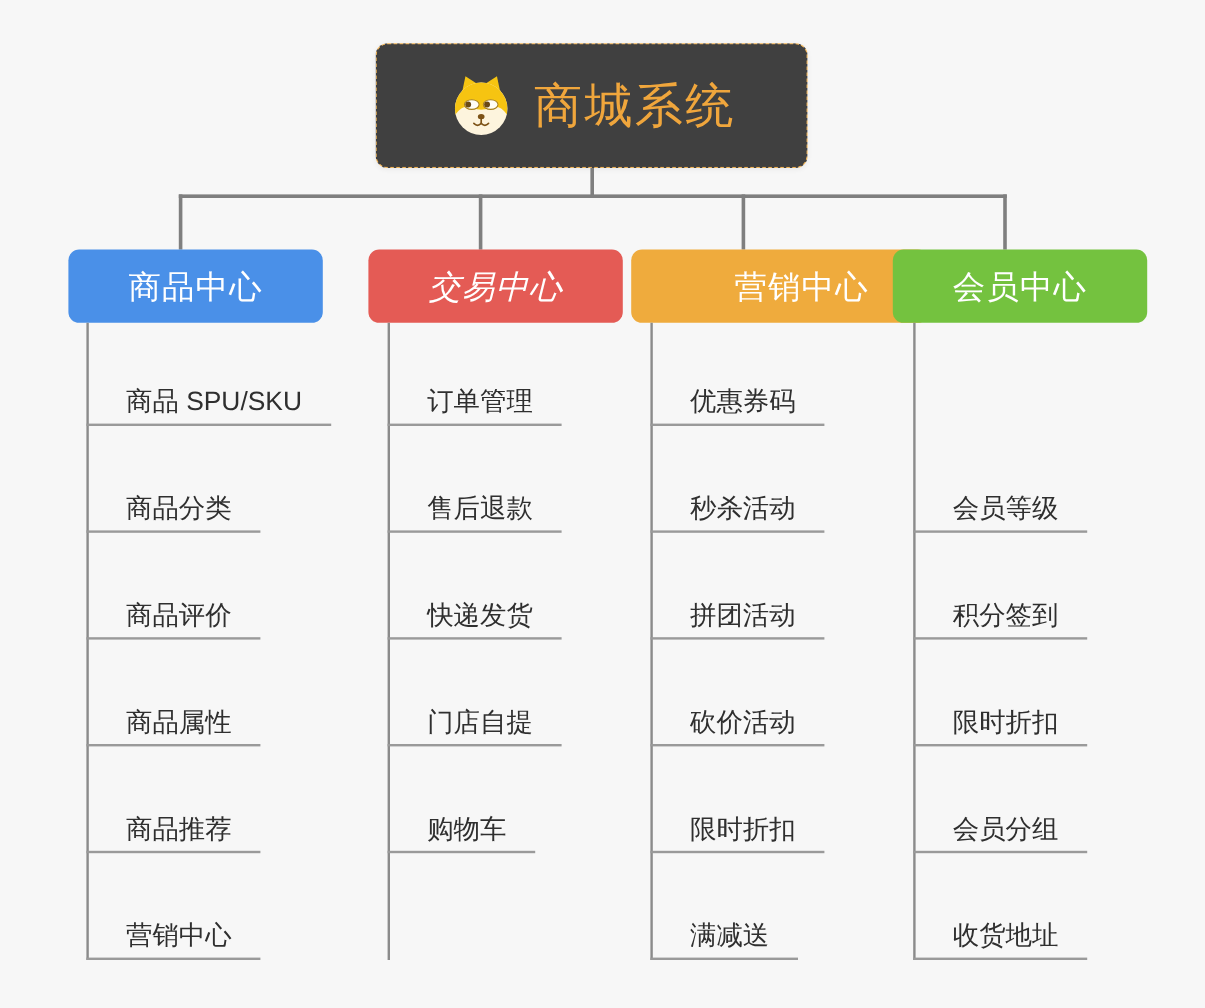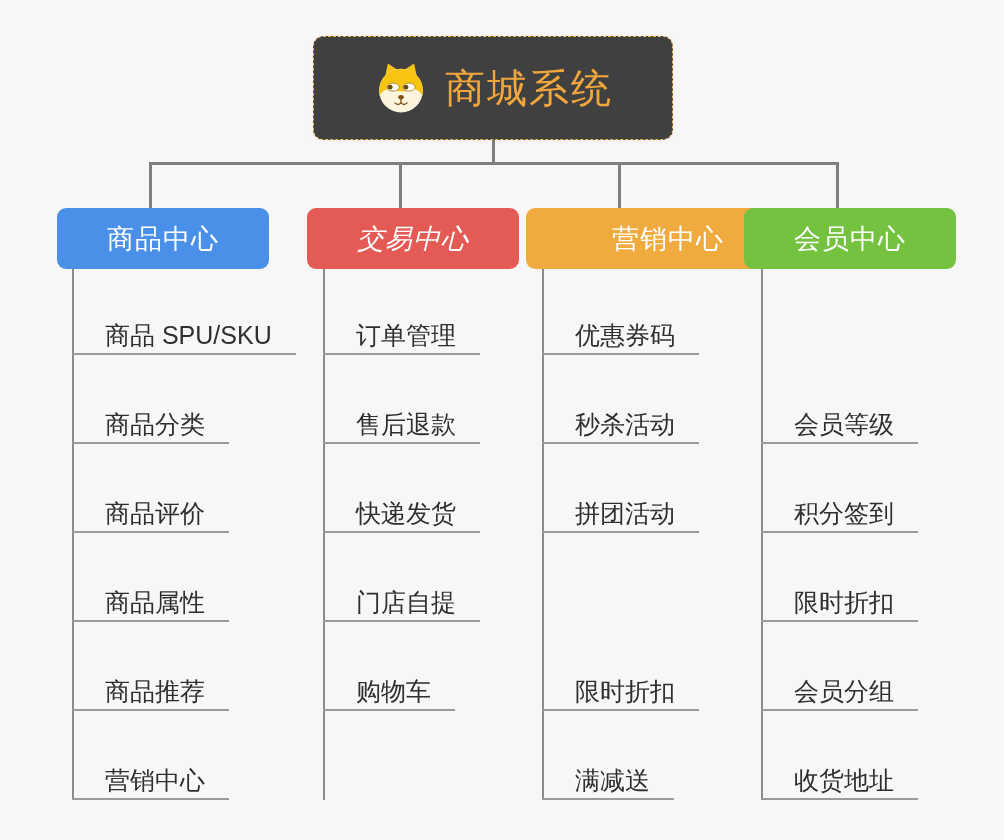--- a/index.html
+++ b/index.html
@@ -39,21 +39,21 @@
   .branch-box.b2{left:526px}.branch-box.b3{left:744px}
 
   
   .col-line{position:absolute;top:269px;width:2px;height:531px;background:#8b8b8b;}
   .col-line.c0{left:72px}.col-line.c1{left:323px}
   .col-line.c2{left:542px}.col-line.c3{left:761px}
 
   
   .leaf{
     position:absolute;display:inline-block;white-space:nowrap;
-    font-size:25px;color:#2f2f2f;line-height:30px;
+    font-size:22px;color:#2f2f2f;line-height:30px;
     padding:0 24px 3px 33px;border-bottom:2px solid #9a9a9a;
   }
   .leaf.c0{left:72px}.leaf.c1{left:323px}.leaf.c2{left:542px}.leaf.c3{left:761px}
   .leaf.r0{top:320px}.leaf.r1{top:409px}.leaf.r2{top:498px}
   .leaf.r3{top:587px}.leaf.r4{top:676px}.leaf.r5{top:765px}
 </style>
 </head>
 <body style="background: rgb(247, 247, 247);">
 
 <div class="canvas">
@@ -108,20 +108,21 @@
 
   <div class="leaf c1 r0">订单管理</div>
   <div class="leaf c1 r1">售后退款</div>
   <div class="leaf c1 r2">快递发货</div>
   <div class="leaf c1 r3">门店自提</div>
   <div class="leaf c1 r4">购物车</div>
 
   <div class="leaf c2 r0">优惠券码</div>
   <div class="leaf c2 r1">秒杀活动</div>
   <div class="leaf c2 r2">拼团活动</div>
+  <div class="leaf c2 r3">砍价活动</div>
   <div class="leaf c2 r4">限时折扣</div>
   <div class="leaf c2 r5">满减送</div>
 
   <div class="leaf c3 r1">会员等级</div>
   <div class="leaf c3 r2">积分签到</div>
   <div class="leaf c3 r3">限时折扣</div>
   <div class="leaf c3 r4">会员分组</div>
   <div class="leaf c3 r5">收货地址</div>
 
 </div>

